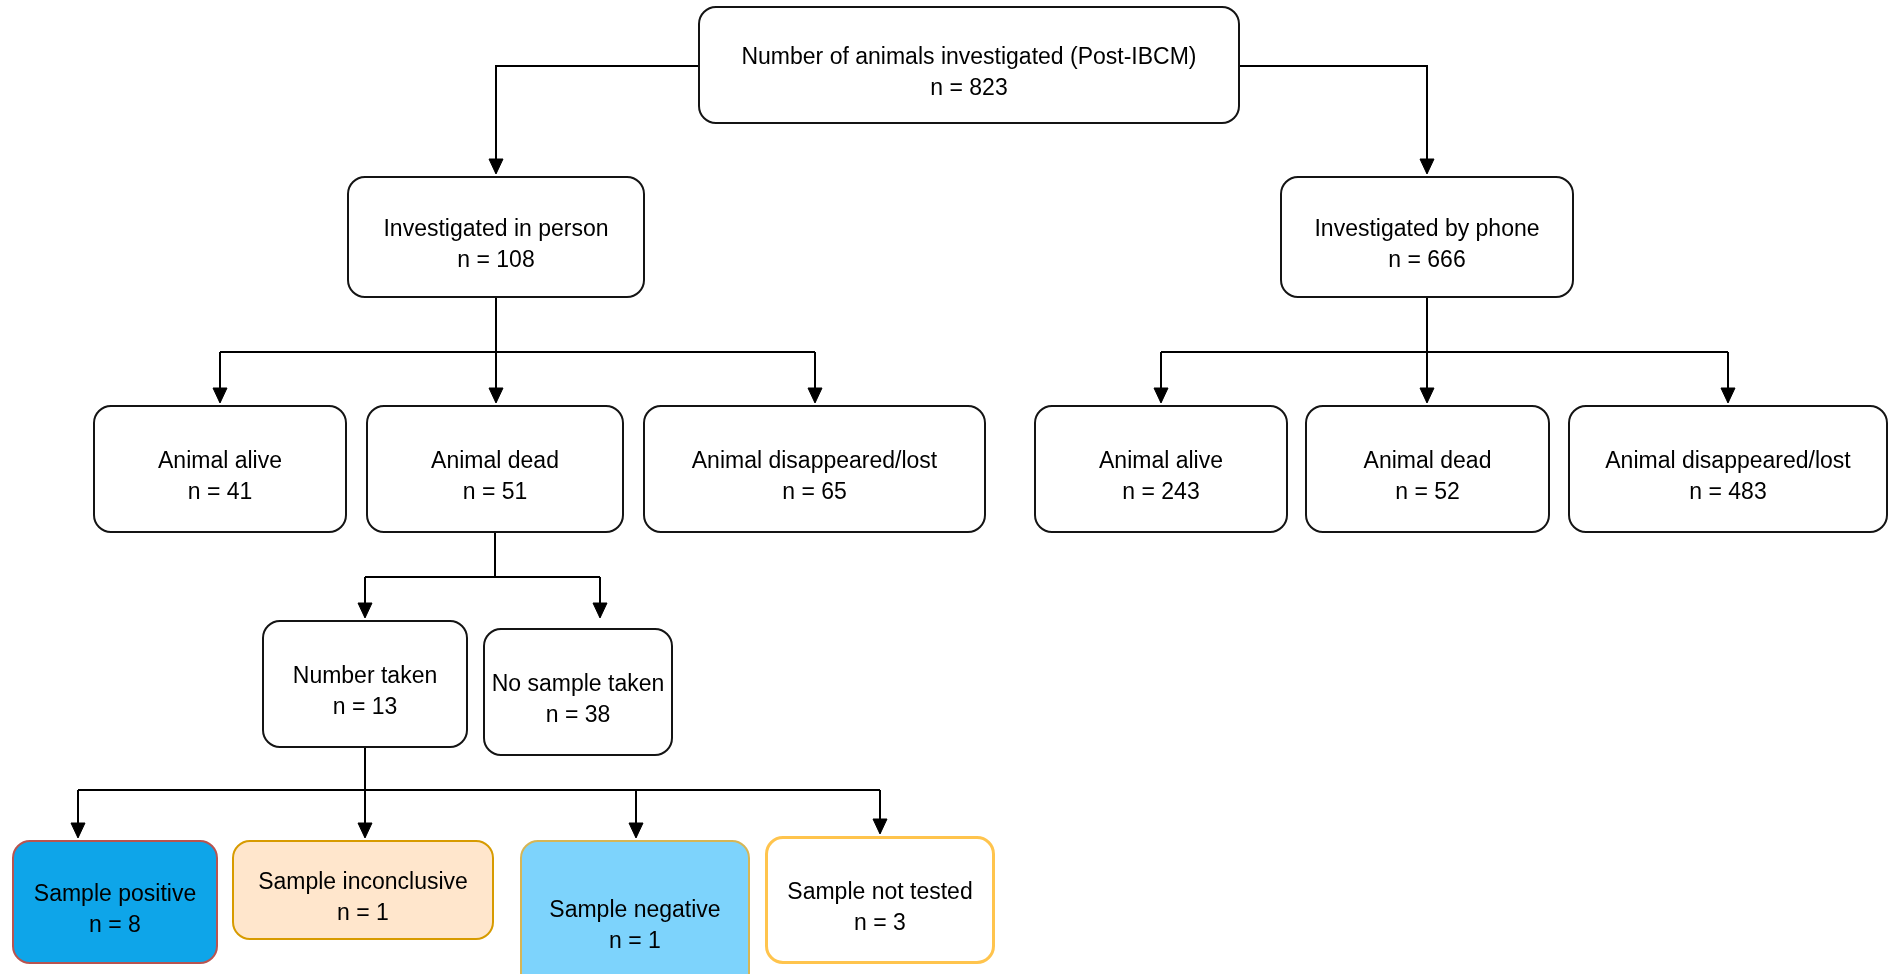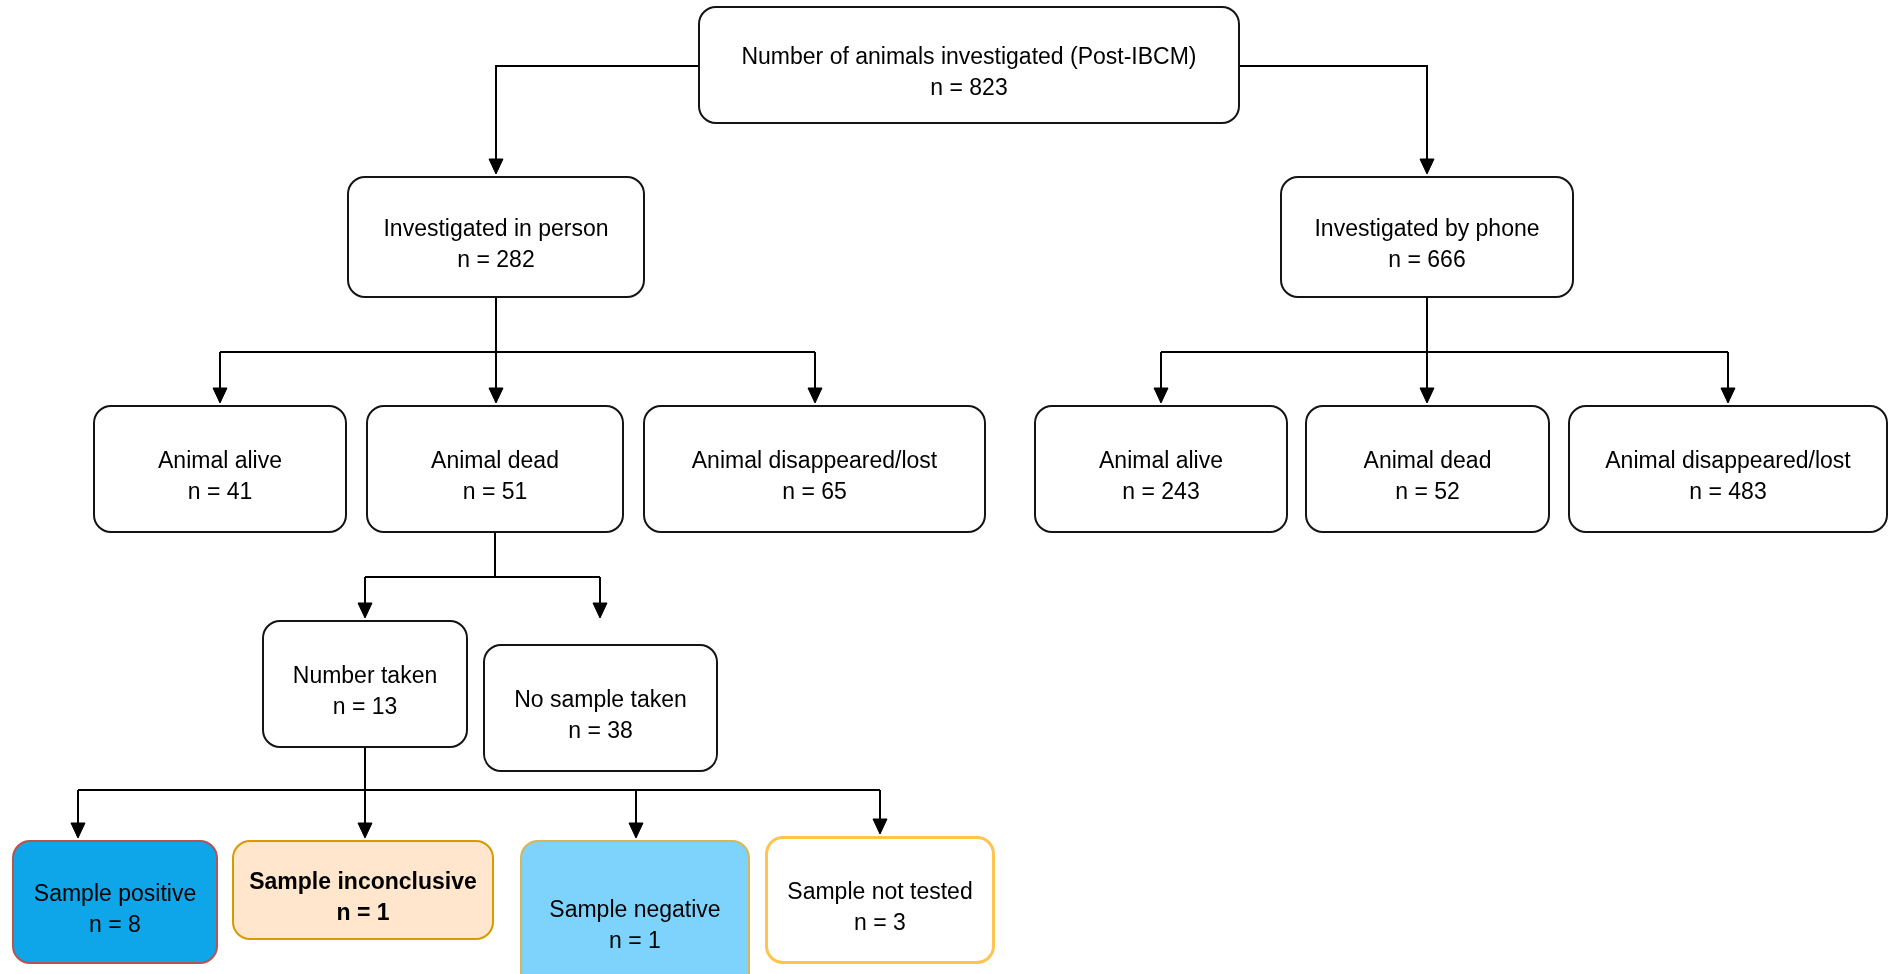--- a/index.html
+++ b/index.html
@@ -73,21 +73,21 @@
     </g>
   </svg>
 
   <div class="node" style="left:698px;top:6px;width:542px;height:118px;">
     <div class="lbl">Number of animals investigated (Post-IBCM)</div>
     <div class="cnt">n = 823</div>
   </div>
 
   <div class="node" style="left:347px;top:176px;width:298px;height:122px;">
     <div class="lbl">Investigated in person</div>
-    <div class="cnt">n = 282</div>
+    <div class="cnt">n = 108</div>
   </div>
 
   <div class="node" style="left:1280px;top:176px;width:294px;height:122px;">
     <div class="lbl">Investigated by phone</div>
     <div class="cnt">n = 666</div>
   </div>
 
   <div class="node" style="left:93px;top:405px;width:254px;height:128px;">
     <div class="lbl">Animal alive</div>
     <div class="cnt">n = 41</div>
@@ -116,31 +116,31 @@
   <div class="node" style="left:1568px;top:405px;width:320px;height:128px;">
     <div class="lbl">Animal disappeared/lost</div>
     <div class="cnt">n = 483</div>
   </div>
 
   <div class="node" style="left:262px;top:620px;width:206px;height:128px;">
     <div class="lbl">Number taken</div>
     <div class="cnt">n = 13</div>
   </div>
 
-  <div class="node" style="left:483px;top:644px;width:235px;height:128px;">
+  <div class="node" style="left:483px;top:628px;width:190px;height:128px;">
     <div class="lbl">No sample taken</div>
     <div class="cnt">n = 38</div>
   </div>
 
   <div class="node" style="left: 12px; top: 840px; width: 206px; height: 124px; background-color: #0ea5e9; border-color: rgb(184, 84, 80);">
     <div class="lbl">Sample positive</div>
     <div class="cnt">n = 8</div>
   </div>
 
-  <div class="node" style="left: 232px; top: 840px; width: 262px; height: 100px; background-color: rgb(255, 230, 204); border-color: rgb(215, 155, 0); font-weight: bold;">
+  <div class="node" style="left: 232px; top: 840px; width: 262px; height: 100px; background-color: rgb(255, 230, 204); border-color: rgb(215, 155, 0);">
     <div class="lbl">Sample inconclusive</div>
     <div class="cnt">n = 1</div>
   </div>
 
   <div class="node" style="left: 520px; top: 840px; width: 230px; height: 156px; background-color: #7dd3fc; border-color: rgb(214, 182, 86);">
     <div class="lbl">Sample negative</div>
     <div class="cnt">n = 1</div>
   </div>
 
   <div class="node thick" style="left: 765px; top: 836px; width: 230px; height: 128px; background-color: rgb(255, 255, 255); border-color: rgb(255, 196, 77);">

